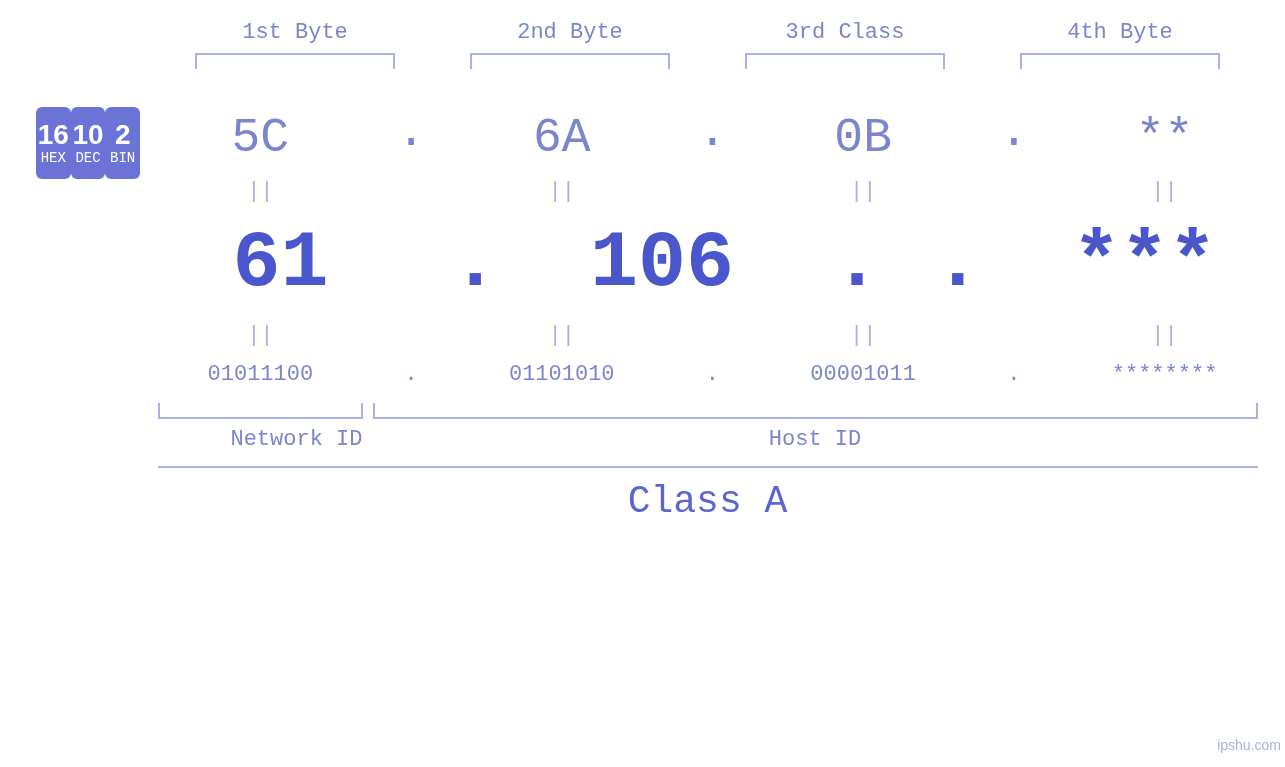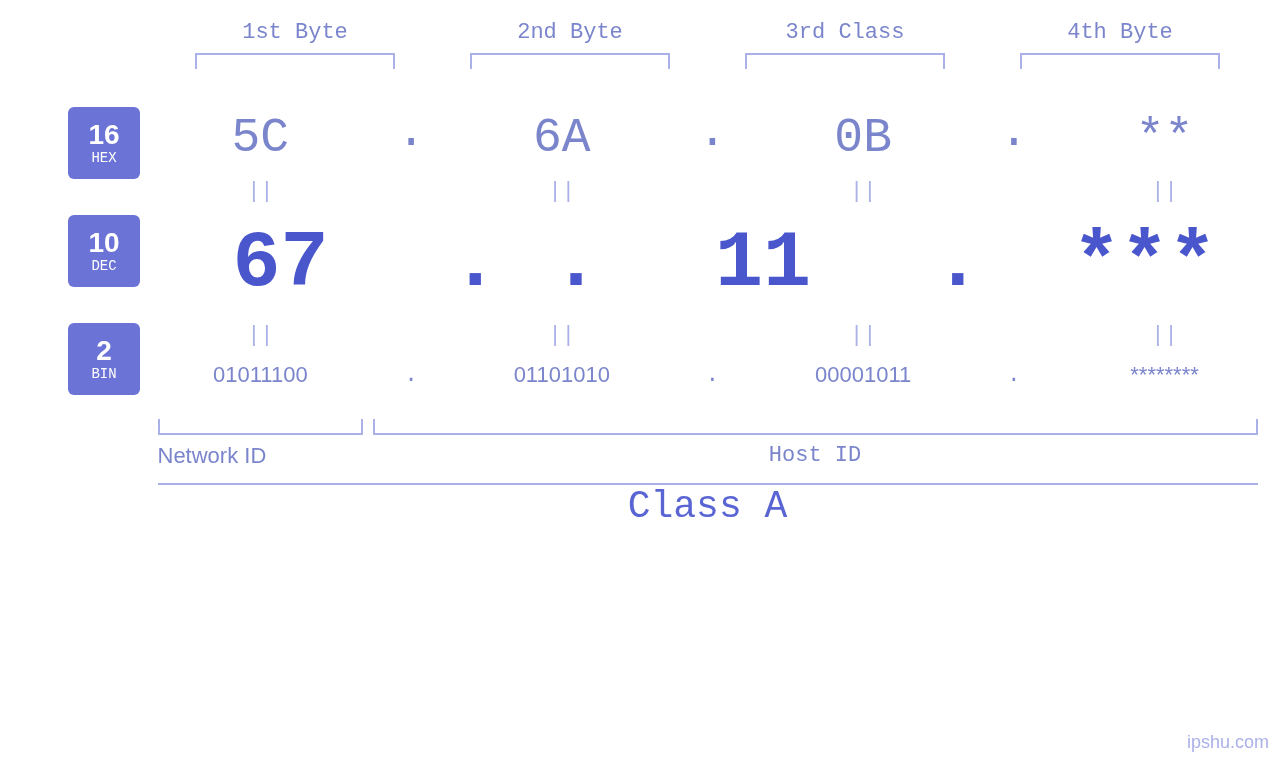--- a/index.html
+++ b/index.html
@@ -61,22 +61,22 @@
     
     .content-area {
       display: flex;
       width: 1285px;
       position: relative;
     }
 
     
     .badges-col {
       display: flex;
-      flex-direction: column;
-      align-items: flex-end;
+      flex-direction: row;
+      align-items: flex-start;
       justify-content: space-around;
       width: 140px;
       padding-left: 36px;
       gap: 0;
     }
 
     .base-badge {
       background: #6b74d6;
       color: white;
       border-radius: 6px;
@@ -155,21 +155,21 @@
     .dec-dot {
       font-size: 80px;
       color: #4a56cc;
       font-weight: bold;
     }
 
     
     .bin-val {
       color: #7a85cc;
       font-size: 22px;
-      font-family: Liberation Sans, sans-serif;
+      font-family: Liberation Mono, monospace;
     }
 
     .bin-dot {
       font-size: 22px;
       color: #7a85cc;
     }
 
     
     .equals-row {
       display: flex;
@@ -223,24 +223,24 @@
     }
 
     .id-labels {
       display: flex;
       width: 100%;
       margin-top: 8px;
     }
 
     .network-id-label {
       width: 205px;
-      text-align: left;
-      color: #7a85cc;
-      font-size: 22px;
-      font-family: Liberation Sans, sans-serif;
+      text-align: right;
+      color: #7a85cc;
+      font-size: 22px;
+      font-family: Liberation Mono, monospace;
     }
 
     .gap-label {
       width: 10px;
     }
 
     .host-id-label {
       flex: 1;
       text-align: center;
       color: #7a85cc;
@@ -249,35 +249,36 @@
     }
 
     
     .class-section {
       width: 1100px;
       margin-left: 130px;
       margin-top: 14px;
       border-top: 2px solid #aab0e8;
       display: flex;
       justify-content: center;
+      padding-top: 12px;
     }
 
     .class-label {
       color: #5a65d4;
       font-size: 38px;
       font-family: 'Courier New', Courier, monospace;
     }
 
     
     .watermark {
       position: absolute;
       bottom: 14px;
-      right: 16px;
+      right: 4px;
       color: #aab0e8;
-      font-size: 18px;
+      font-size: 14px;
       font-family: Arial, sans-serif;
     }
   </style>
 </head>
 <body>
 
 <div class="main-container">
 
   <div class="byte-labels">
     <div class="byte-label">1st Byte</div>
@@ -335,27 +336,27 @@
         <div class="equals-dot-cell"></div>
         <div class="equals-cell">||</div>
         <div class="equals-dot-cell"></div>
         <div class="equals-cell">||</div>
         <div class="equals-dot-cell"></div>
         <div class="equals-cell">||</div>
       </div>
 
       <div class="values-row">
         <div class="byte-cell">
-          <span class="dec-val">67</span>
+          <span class="dec-val">61</span>
         </div>
         <div class="dot-cell dec-dot">.</div>
+        <div class="byte-cell">
+          <span class="dec-val">106</span>
+        </div>
         <div class="dot-cell dec-dot">.</div>
-        <div class="byte-cell">
-          <span class="dec-val">11</span>
-        </div>
         <div class="dot-cell dec-dot">.</div>
         <div class="byte-cell">
           <span class="dec-val">***</span>
         </div>
       </div>
 
       <div class="equals-row">
         <div class="equals-cell">||</div>
         <div class="equals-dot-cell"></div>
         <div class="equals-cell">||</div>

